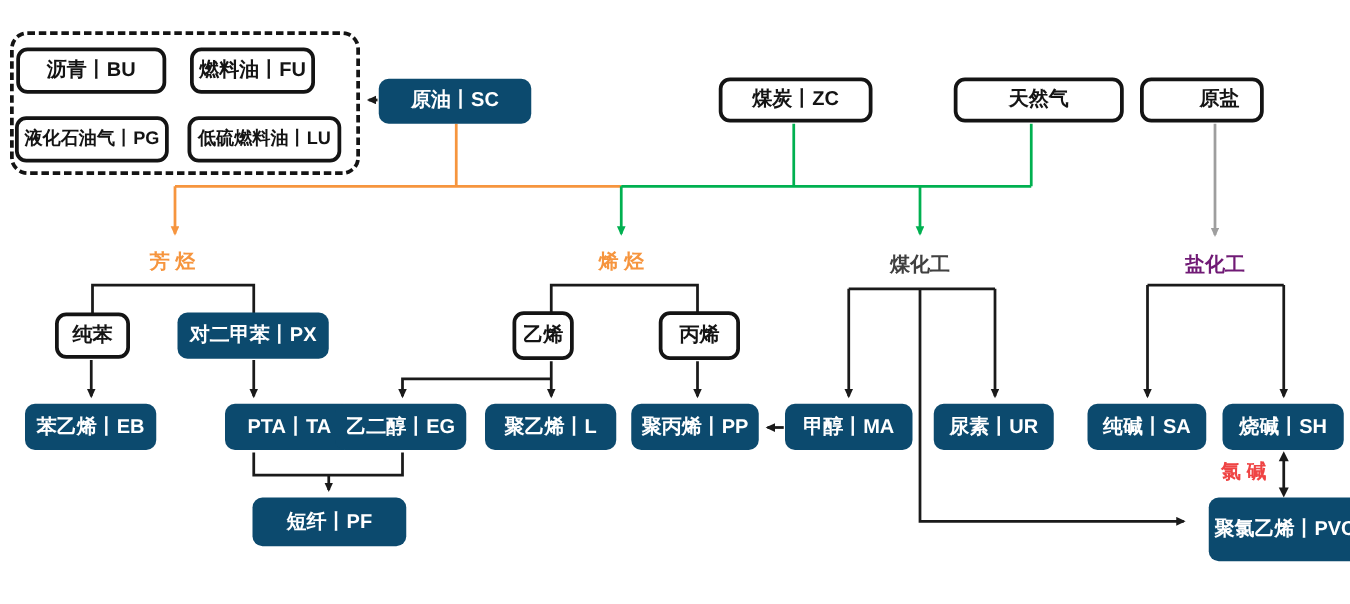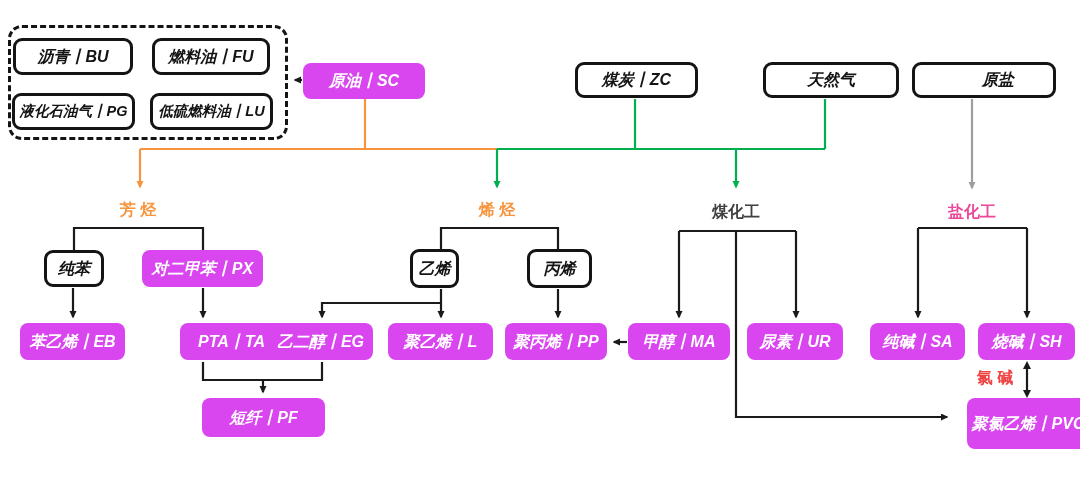--- a/index.html
+++ b/index.html
@@ -3,33 +3,33 @@
 <meta charset="utf-8">
 <style>
   * { margin:0; padding:0; box-sizing:border-box; }
   html,body { width:1080px; height:483px; overflow:hidden; background:#fff;
               font-family:"Liberation Sans","DejaVu Sans",sans-serif; }
   #canvas { position:relative; width:1080px; height:483px; background:#fff; }
   svg.wires { position:absolute; left:0; top:0; width:1080px; height:483px; }
 
   .node { position:absolute; display:flex; align-items:center; justify-content:center;
           font-weight:bold; font-size:16px; white-space:nowrap; border-radius:8px;
-          line-height:1; letter-spacing:0; z-index:2;font-style:italic; }
+          line-height:1; letter-spacing:0; z-index:2; }
   .wbox { background:#ffffff; border:3px solid #141414; color:#141414; border-radius:9px; }
-  .bbox { background:#d946ef; color:#ffffff; }
+  .bbox { background:#0c4a6e; color:#ffffff; }
   .sm   { font-size:14.5px; }
 
   .dashed-group { position:absolute; left:8px; top:25px; width:280px; height:115px;
                   border:3px dashed #141414; border-radius:14px; z-index:1; }
 
   .flabel { position:absolute; transform:translate(-50%,-50%); font-weight:bold;
             font-size:16px; white-space:nowrap; z-index:2; }
   .lab-orange { color:#F6953E; }
   .lab-green  { color:#404040; }
-  .lab-gray   { color:#ec4899; }
+  .lab-gray   { color:#701a75; }
   .lab-purple { color:#ef4444; }
 </style>
 </head>
 <body>
 
 <div id="canvas">
 
   <svg class="wires" viewBox="0 0 1080 483" xmlns="http://www.w3.org/2000/svg">
     <defs>
       <marker id="ah-black" markerWidth="9" markerHeight="9" refX="6" refY="3.5" orient="auto" markerUnits="userSpaceOnUse">
@@ -87,28 +87,28 @@
       <path d="M736,149 L736,187" marker-end="url(#ah-green)"></path>
     </g>
 
     <g stroke="#9E9E9E" stroke-width="2.2" fill="none">
       <path d="M972,99 L972,188" marker-end="url(#ah-gray)"></path>
     </g>
   </svg>
 
   <div class="dashed-group"></div>
   <div class="node wbox" style="left:13px;top:38px;width:120px;height:37px;">沥青丨BU</div>
-  <div class="node wbox" style="left:152px;top:38px;width:118px;height:37px;">燃料油丨FU</div>
+  <div class="node wbox" style="left:152px;top:38px;width:100px;height:37px;">燃料油丨FU</div>
   <div class="node wbox sm" style="left:12px;top:93px;width:123px;height:37px;">液化石油气丨PG</div>
   <div class="node wbox sm" style="left:150px;top:93px;width:123px;height:37px;">低硫燃料油丨LU</div>
 
   <div class="node bbox" style="left:303px;top:63px;width:122px;height:36px;">原油丨SC</div>
   <div class="node wbox" style="left:575px;top:62px;width:123px;height:36px;">煤炭丨ZC</div>
   <div class="node wbox" style="left:763px;top:62px;width:136px;height:36px;">天然气</div>
-  <div class="node wbox" style="left:912px;top:62px;width:144px;height:36px;padding-left:28px;">原盐</div>
+  <div class="node wbox" style="left:912px;top:62px;width:99px;height:36px;padding-left:28px;">原盐</div>
 
   <div class="flabel lab-orange" style="left:138px;top:210px;">芳 烃</div>
   <div class="flabel lab-orange" style="left:497px;top:210px;">烯 烃</div>
   <div class="flabel lab-green" style="left:736px;top:212px;">煤化工</div>
   <div class="flabel lab-gray" style="left:972px;top:212px;">盐化工</div>
   <div class="flabel lab-purple" style="left:995px;top:378px;">氯 碱</div>
 
   <div class="node wbox" style="left:44px;top:250px;width:60px;height:37px;">纯苯</div>
   <div class="node bbox" style="left:142px;top:250px;width:121px;height:37px;">对二甲苯丨PX</div>
   <div class="node wbox" style="left:410px;top:249px;width:49px;height:39px;">乙烯</div>

